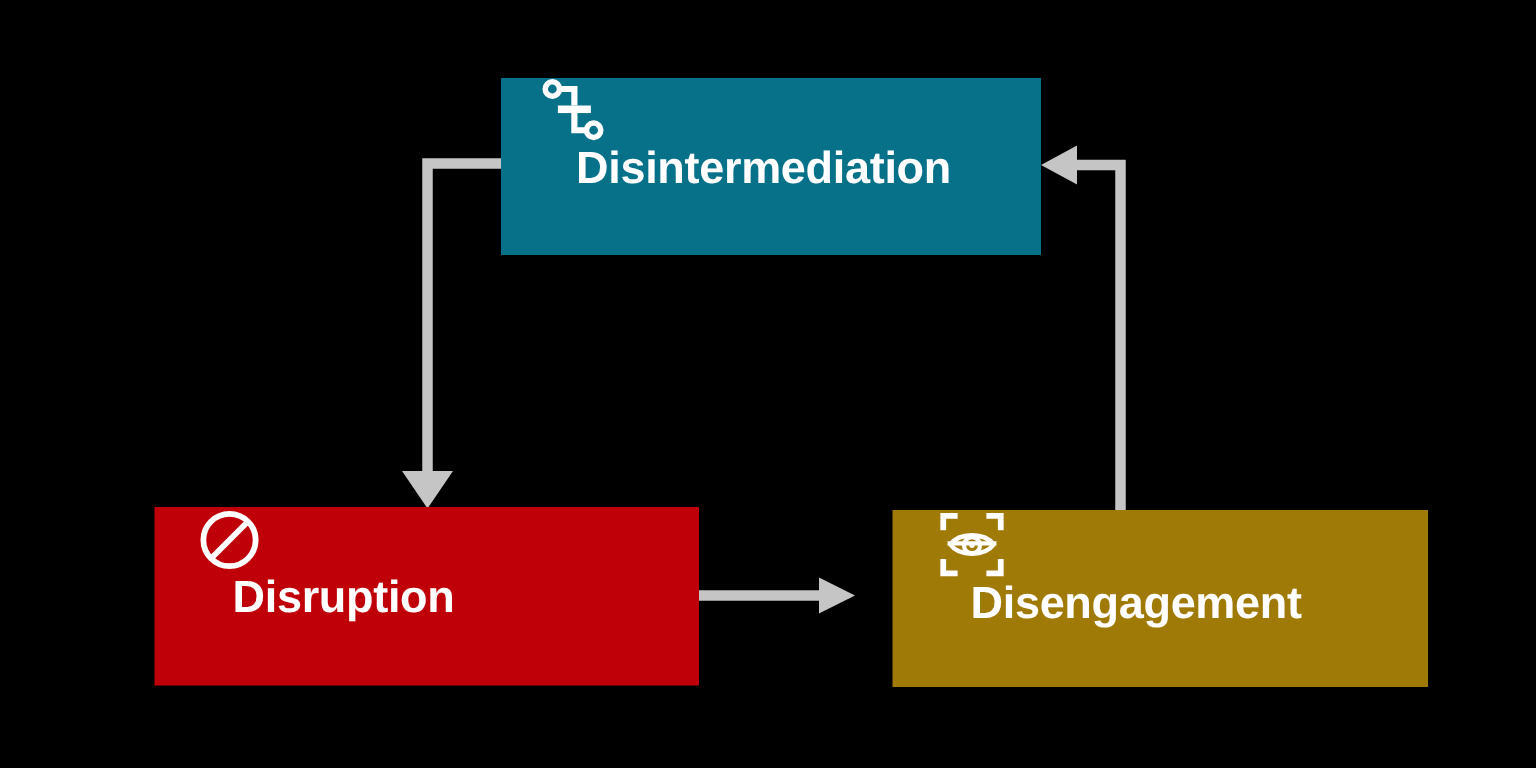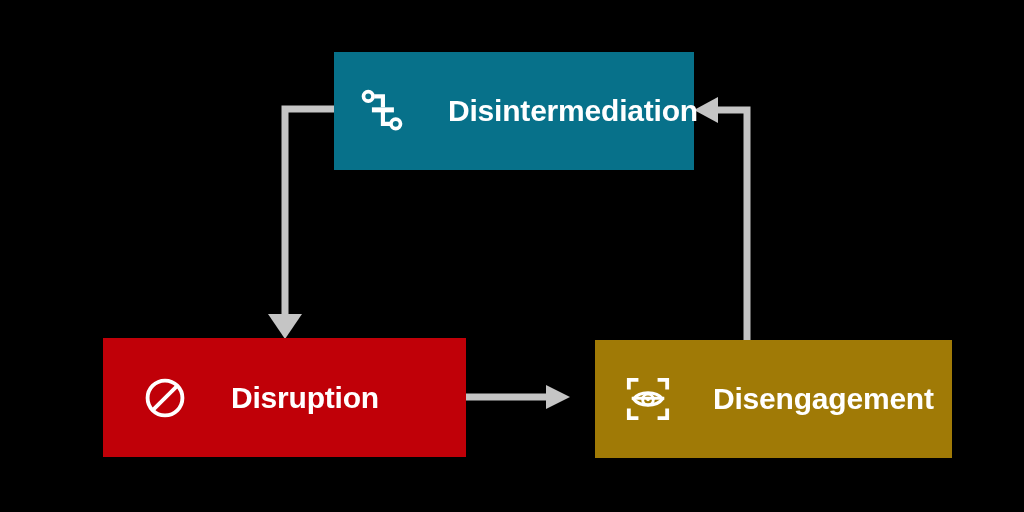--- a/index.html
+++ b/index.html
@@ -16,25 +16,24 @@
   }
   #canvas {
     position: relative;
     width: 1024px;
     height: 512px;
     background: #000000;
   }
   .node {
     position: absolute;
     display: flex;
-    flex-direction: row;
-    align-items: center;
+    flex-direction: column;
+    align-items: flex-start;
     box-sizing: border-box;
     color: #ffffff;
-    gap: 20px;
   }
   .node .node-icon {
     display: flex;
     align-items: center;
     justify-content: center;
     flex: 0 0 auto;
   }
   .node .node-label {
     font-weight: bold;
     color: #ffffff;
@@ -54,21 +53,21 @@
   #node-disintermediation .node-icon { width: 44px; height: 44px; }
   #node-disintermediation .node-label { font-size: 30px; margin-left: 24px; }
 
   
   #node-disruption {
     left: 103px;
     top: 338px;
     width: 363px;
     height: 119px;
     background: #c00008;
-    padding-left: 40px;
+    padding-left: 28px;
   }
   #node-disruption .node-icon { width: 44px; height: 44px; }
   #node-disruption .node-label { font-size: 30px; margin-left: 24px; }
 
   
   #node-disengagement {
     left: 568px;
     top: 340px;
     width: 357px;
     height: 118px;

